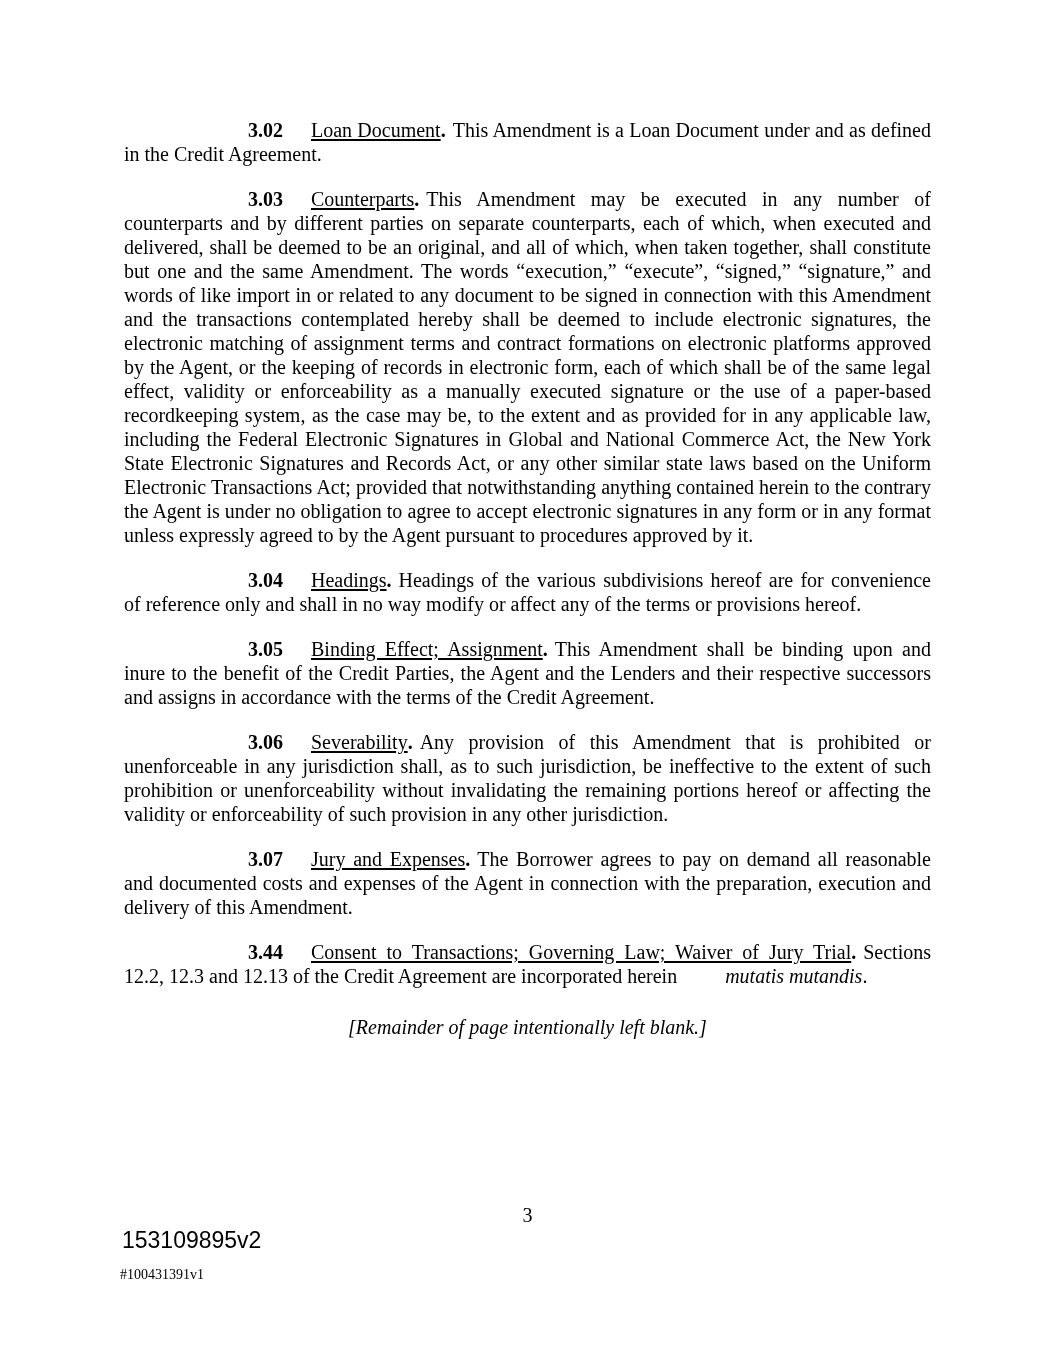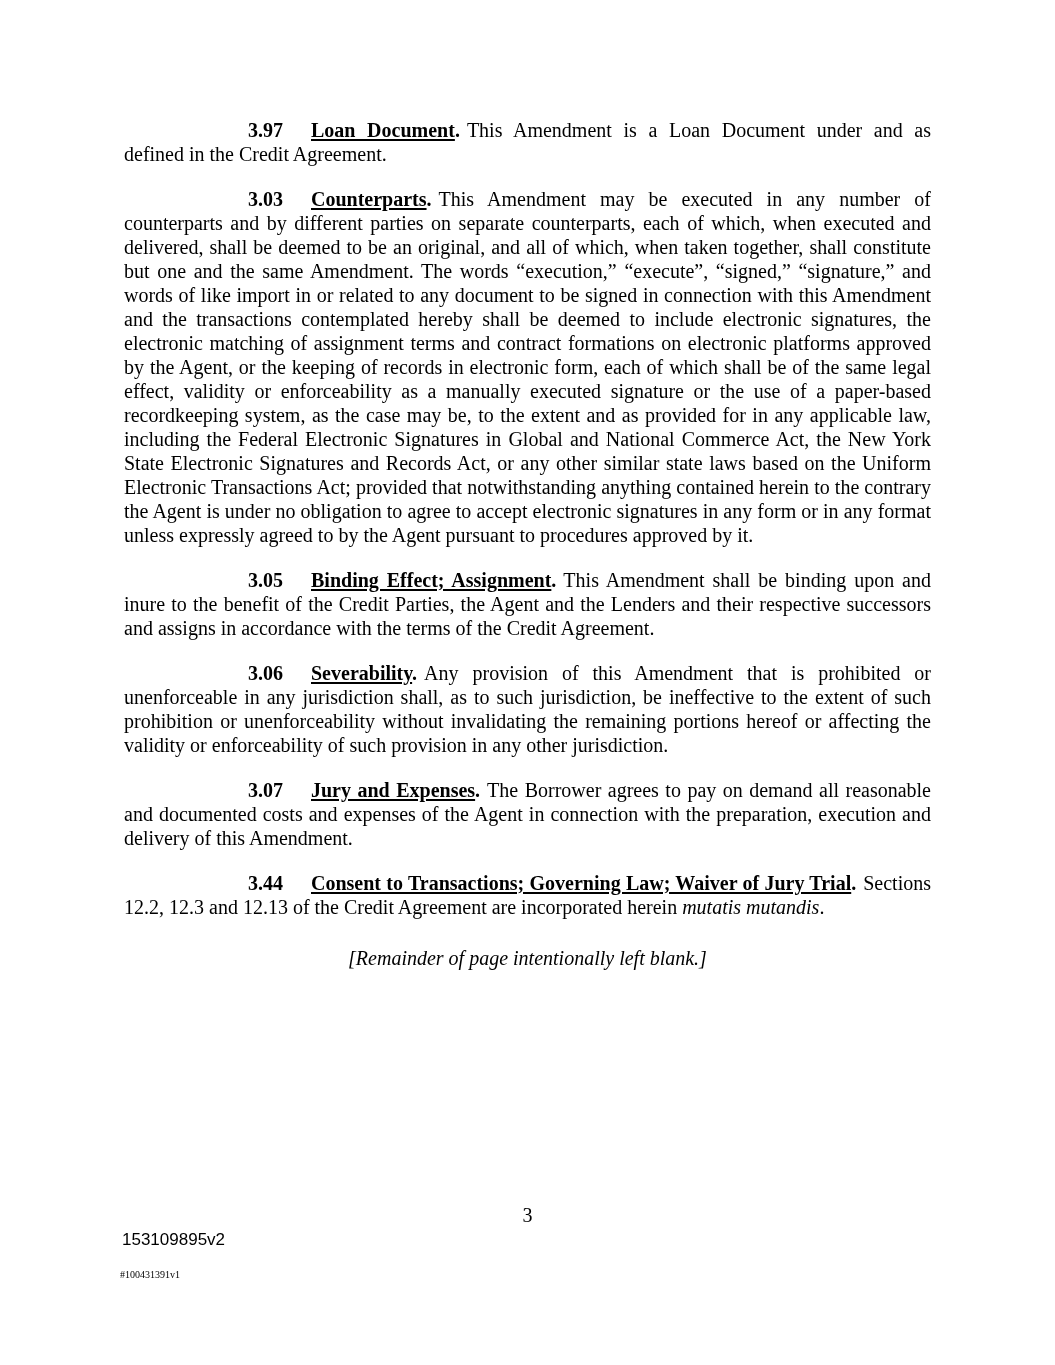--- a/index.html
+++ b/index.html
@@ -30,34 +30,35 @@
     text-indent: 124px;
   }
   .sec-num {
     font-weight: bold;
   }
   .tab {
     display: inline-block;
     width: 28px;
   }
   .sec-title {
-    font-weight: bold;
+    font-weight: normal;
     text-decoration: underline;
     text-decoration-thickness: 2px;
     text-underline-offset: 2px;
   }
   .sec-sep {
     font-weight: bold;
   }
   .sent-gap {
     display: inline-block;
     width: 7px;
   }
   .italic {
     font-style: italic;
+    margin-left: 43px;
   }
   .remainder {
     margin: 0;
     padding-top: 6px;
     font-size: 20px;
     line-height: 24px;
     text-align: center;
     font-style: italic;
     text-indent: 0;
   }
@@ -68,42 +69,43 @@
     width: 100%;
     text-align: center;
     font-size: 20px;
     line-height: 24px;
   }
   .doc-stamp-primary {
     position: absolute;
     left: 122px;
     top: 1230px;
     font-family: "Liberation Sans", sans-serif;
-    font-size: 17px;
+    font-size: 23px;
     line-height: 20px;
   }
   .doc-stamp-secondary {
     position: absolute;
     left: 120px;
     top: 1266px;
     font-family: "Liberation Serif", serif;
-    font-size: 10px;
+    font-size: 14px;
     line-height: 17px;
   }
 </style>
 </head>
 <body>
 
 <div class="page">
   <div class="content">
 
-    <p class="para"><span class="sec-num">3.97</span><span class="tab"></span><span class="sec-title">Loan Document</span><span class="sec-sep">.</span><span class="sent-gap"></span><span>This Amendment is a Loan Document under and as defined in the Credit Agreement.</span></p>
+    <p class="para"><span class="sec-num">3.02</span><span class="tab"></span><span class="sec-title">Loan Document</span><span class="sec-sep">.</span><span class="sent-gap"></span><span>This Amendment is a Loan Document under and as defined in the Credit Agreement.</span></p>
 
     <p class="para"><span class="sec-num">3.03</span><span class="tab"></span><span class="sec-title">Counterparts</span><span class="sec-sep">.</span><span class="sent-gap"></span><span>This Amendment may be executed in any number of counterparts and by different parties on separate counterparts, each of which, when executed and delivered, shall be deemed to be an original, and all of which, when taken together, shall constitute but one and the same Amendment. The words “execution,” “execute”, “signed,” “signature,” and words of like import in or related to any document to be signed in connection with this Amendment and the transactions contemplated hereby shall be deemed to include electronic signatures, the electronic matching of assignment terms and contract formations on electronic platforms approved by the Agent, or the keeping of records in electronic form, each of which shall be of the same legal effect, validity or enforceability as a manually executed signature or the use of a paper-based recordkeeping system, as the case may be, to the extent and as provided for in any applicable law, including the Federal Electronic Signatures in Global and National Commerce Act, the New York State Electronic Signatures and Records Act, or any other similar state laws based on the Uniform Electronic Transactions Act; provided that notwithstanding anything contained herein to the contrary the Agent is under no obligation to agree to accept electronic signatures in any form or in any format unless expressly agreed to by the Agent pursuant to procedures approved by it.</span></p>
 
+    <p class="para"><span class="sec-num">3.04</span><span class="tab"></span><span class="sec-title">Headings</span><span class="sec-sep">.</span><span class="sent-gap"></span><span>Headings of the various subdivisions hereof are for convenience of reference only and shall in no way modify or affect any of the terms or provisions hereof.</span></p>
 
     <p class="para"><span class="sec-num">3.05</span><span class="tab"></span><span class="sec-title">Binding Effect; Assignment</span><span class="sec-sep">.</span><span class="sent-gap"></span><span>This Amendment shall be binding upon and inure to the benefit of the Credit Parties, the Agent and the Lenders and their respective successors and assigns in accordance with the terms of the Credit Agreement.</span></p>
 
     <p class="para"><span class="sec-num">3.06</span><span class="tab"></span><span class="sec-title">Severability</span><span class="sec-sep">.</span><span class="sent-gap"></span><span>Any provision of this Amendment that is prohibited or unenforceable in any jurisdiction shall, as to such jurisdiction, be ineffective to the extent of such prohibition or unenforceability without invalidating the remaining portions hereof or affecting the validity or enforceability of such provision in any other jurisdiction.</span></p>
 
     <p class="para"><span class="sec-num">3.07</span><span class="tab"></span><span class="sec-title">Jury and Expenses</span><span class="sec-sep">.</span><span class="sent-gap"></span><span>The Borrower agrees to pay on demand all reasonable and documented costs and expenses of the Agent in connection with the preparation, execution and delivery of this Amendment.</span></p>
 
     <p class="para"><span class="sec-num">3.44</span><span class="tab"></span><span class="sec-title">Consent to Transactions; Governing Law; Waiver of Jury Trial</span><span class="sec-sep">.</span><span class="sent-gap"></span><span>Sections 12.2, 12.3 and 12.13 of the Credit Agreement are incorporated herein</span> <span class="italic">mutatis mutandis</span><span>.</span></p>
 
     <p class="remainder">[Remainder of page intentionally left blank.]</p>

